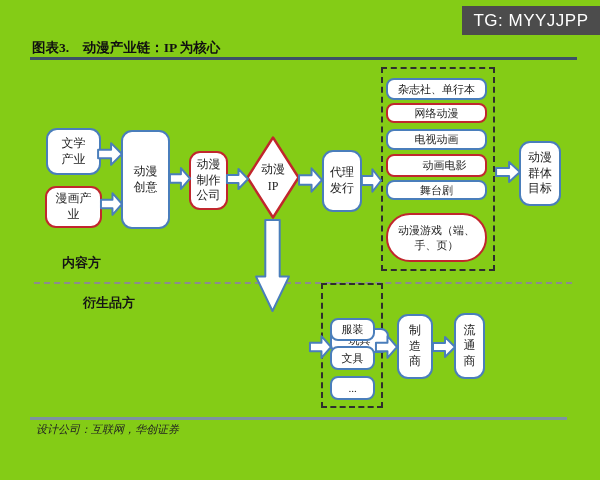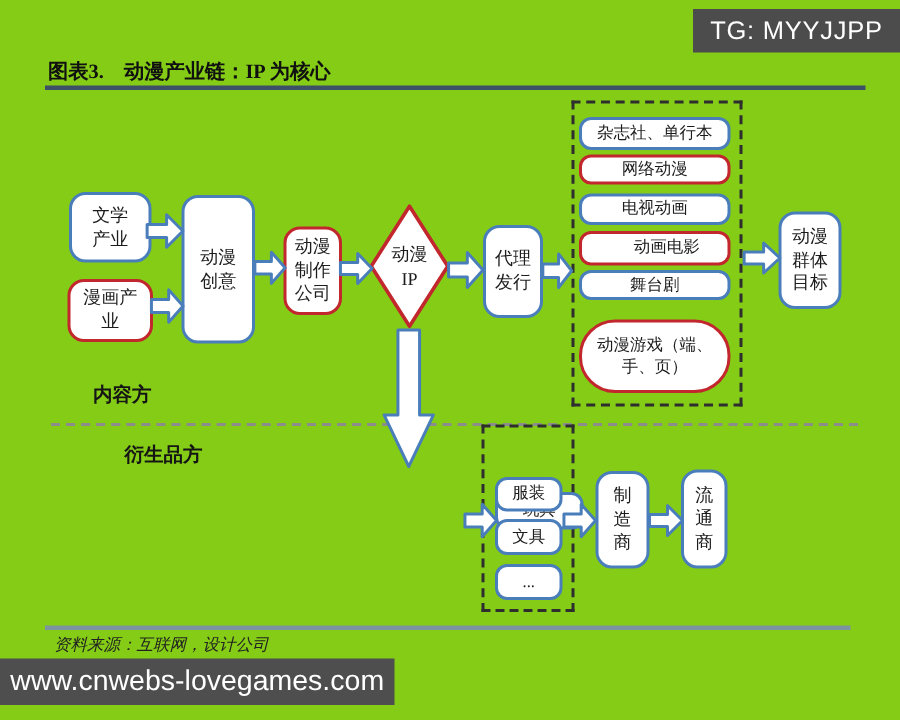--- a/index.html
+++ b/index.html
@@ -134,16 +134,15 @@
     </svg>
   <svg class="arr" style="left:432px;top:335px;width:24px;height:24px;" viewBox="0 0 24 24" preserveAspectRatio="none">
       <polygon points="1,8 13,8 13,2 23,12 13,22 13,16 1,16" fill="#fff" stroke="#4a7ebb" stroke-width="2" stroke-linejoin="round" vector-effect="non-scaling-stroke"></polygon>
     </svg>
 
   <svg class="arr" style="left:255px;top:219px;width:35px;height:93px;" viewBox="0 0 34 92" preserveAspectRatio="none">
       <polygon points="10,1 24,1 24,57 33,57 17,91 1,57 10,57" fill="#fff" stroke="#4a7ebb" stroke-width="2" stroke-linejoin="round" vector-effect="non-scaling-stroke"></polygon>
     </svg>
 
   <div class="bottom-rule"></div>
-  <div class="src">资料来源：互联网，设计公司</div>
-  <div class="wm">www.cnwebs-lovegames.com</div>
+  <div class="src">设计公司：互联网，华创证券</div>
 
 </div>
 
 </body></html>

